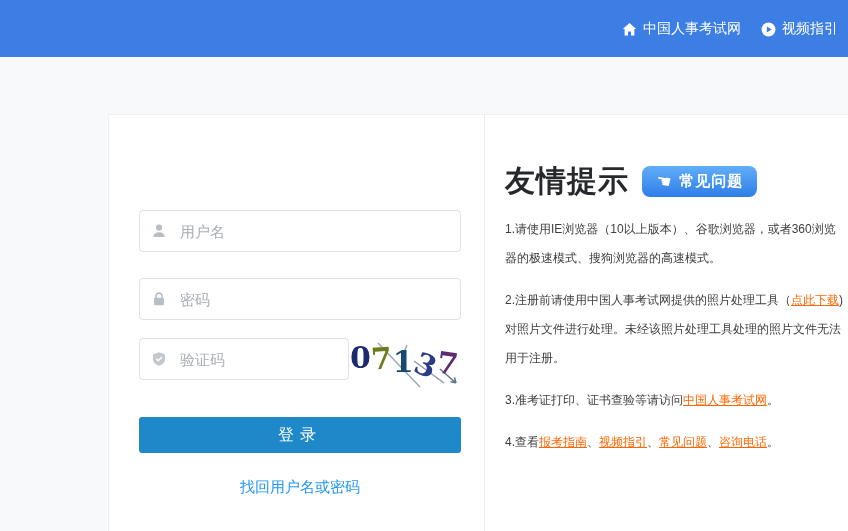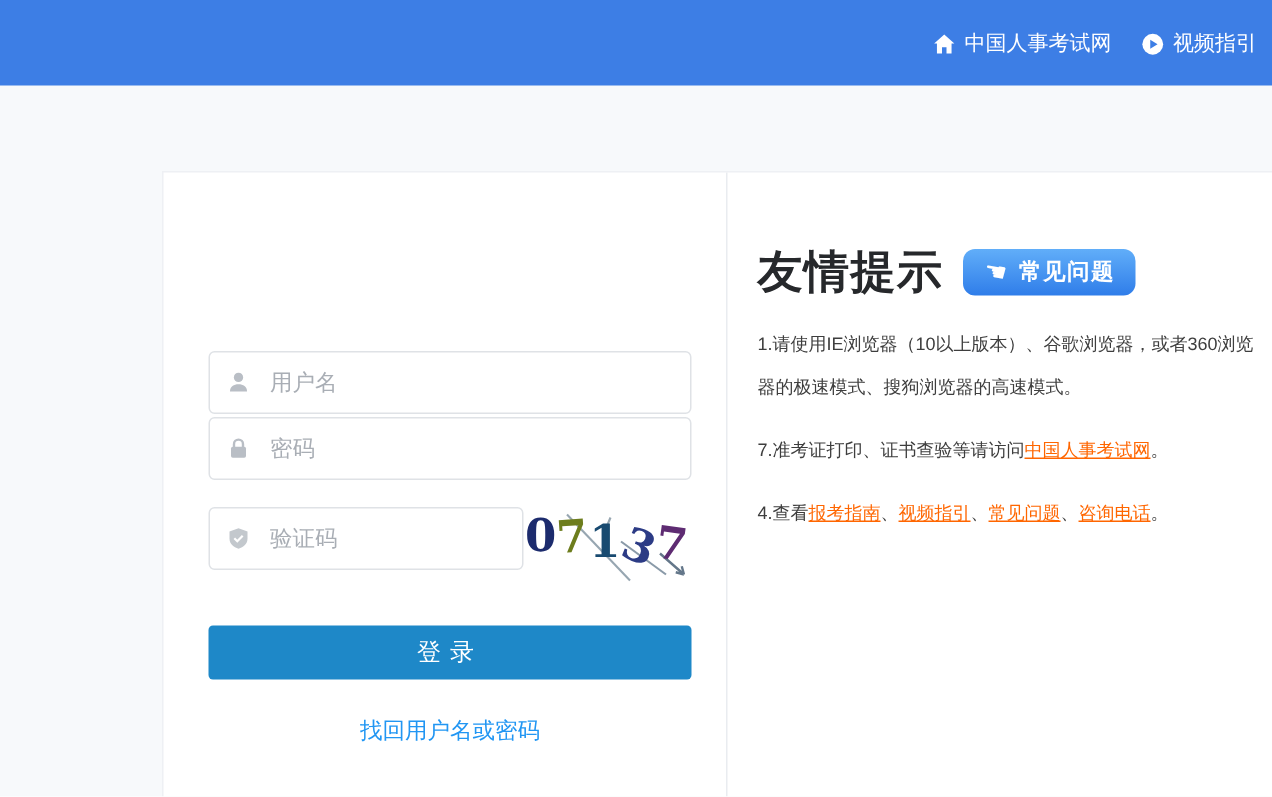--- a/index.html
+++ b/index.html
@@ -46,21 +46,21 @@
   .field {
     position:absolute; left:30px; width:322px; height:42px;
   }
   .field input {
     width:100%; height:100%; border:1px solid #dfe2e6; border-radius:4px;
     padding:0 10px 0 40px; font-size:15px; color:#333; outline:none;
     font-family:"Liberation Sans","DejaVu Sans",sans-serif; background:#fff;
   }
   .field input::placeholder { color:#a9aeb5; }
   .field .f-icon { position:absolute; left:12px; top:13px; width:16px; height:16px; }
-  .field-user { top:119px; }
+  .field-user { top:95px; }
   .field-pass { top:163px; }
   .field-captcha { top:223px; width:210px; }
 
   .captcha-box {
     position:absolute; left:235px; top:224px; width:122px; height:52px;
     cursor:pointer;
   }
   .captcha-box svg.noise { position:absolute; left:0; top:0; }
   .captcha-digits {
     position:absolute; left:6px; top:4px; display:flex; letter-spacing:2px;
@@ -184,18 +184,19 @@
   <div class="tips-col">
     <div class="tips-head">
       <span class="tips-title">友情提示</span>
       <button class="faq-btn">
         <span class="hand-icon">☚</span>
         <span>常见问题</span>
       </button>
     </div>
     <div class="tips-list">
         <p class="tip"><span>1.请使用IE浏览器（10以上版本）、谷歌浏览器，或者360浏览器的极速模式、搜狗浏览器的高速模式。</span></p>
-        <p class="tip"><span>7.准考证打印、证书查验等请访问</span><span class="olink">中国人事考试网</span><span>。</span></p>
+        <p class="tip"><span>2.注册前请使用中国人事考试网提供的照片处理工具（</span><span class="olink">点此下载</span><span>)对照片文件进行处理。未经该照片处理工具处理的照片文件无法用于注册。</span></p>
+        <p class="tip"><span>3.准考证打印、证书查验等请访问</span><span class="olink">中国人事考试网</span><span>。</span></p>
         <p class="tip"><span>4.查看</span><span class="olink">报考指南</span><span>、</span><span class="olink">视频指引</span><span>、</span><span class="olink">常见问题</span><span>、</span><span class="olink">咨询电话</span><span>。</span></p>
       </div>
   </div>
 
 </div>
 
 </body></html>

